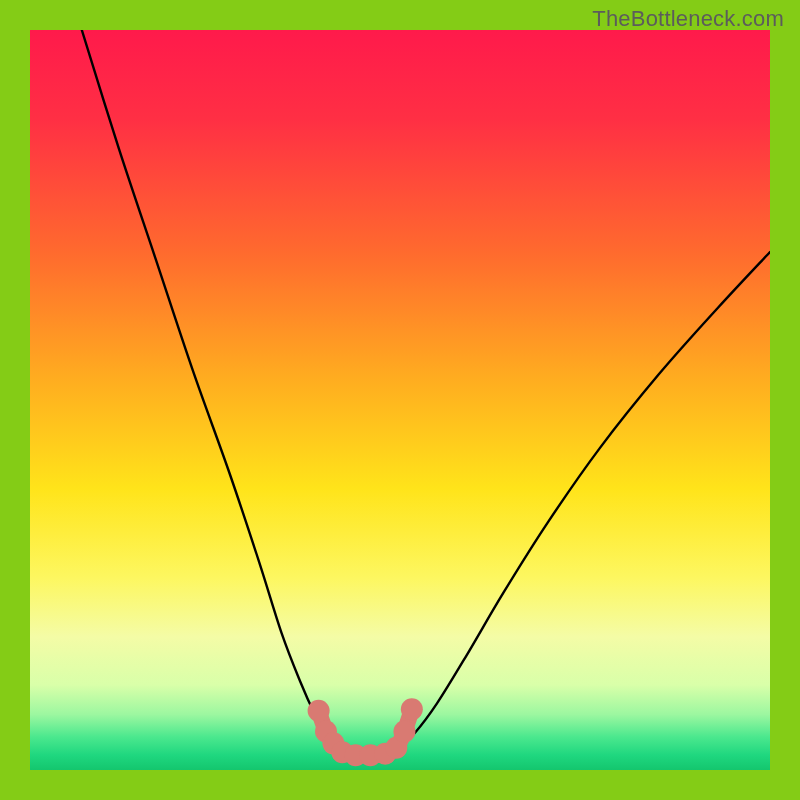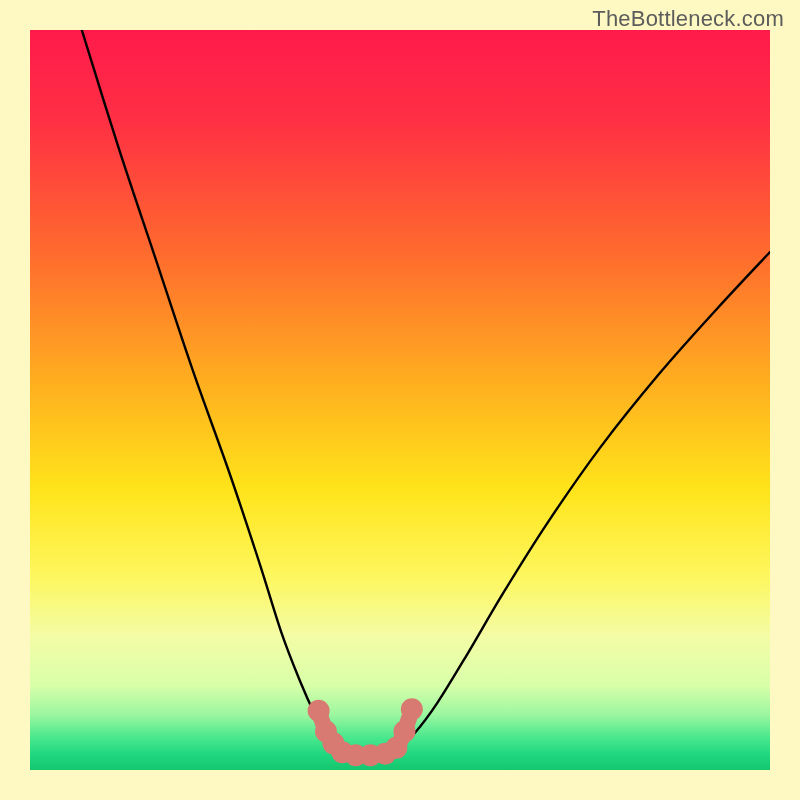--- a/index.html
+++ b/index.html
@@ -10,21 +10,21 @@
     background: #000;
     overflow: hidden;
     font-family: Arial, Helvetica, sans-serif;
   }
   .frame {
     position: absolute;
     left: 0;
     top: 0;
     width: 800px;
     height: 800px;
-    background: #fef9c3;
+    background: #84cc16;
   }
   .plot-area {
     position: absolute;
     left: 30px;
     top: 30px;
     width: 740px;
     height: 740px;
     overflow: hidden;
   }
   .gradient {

